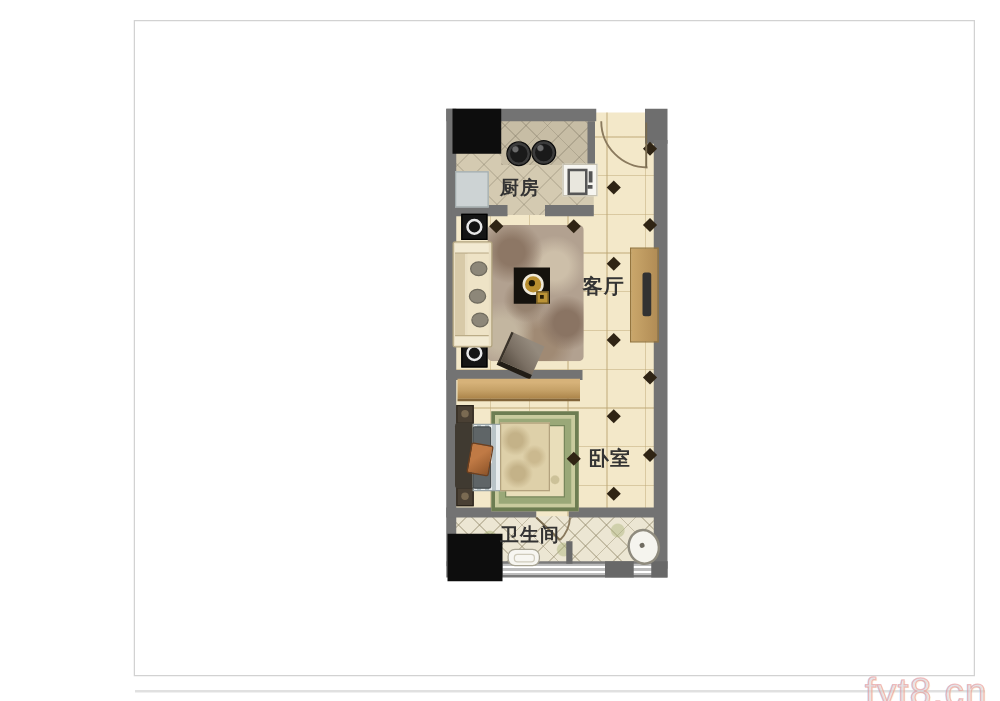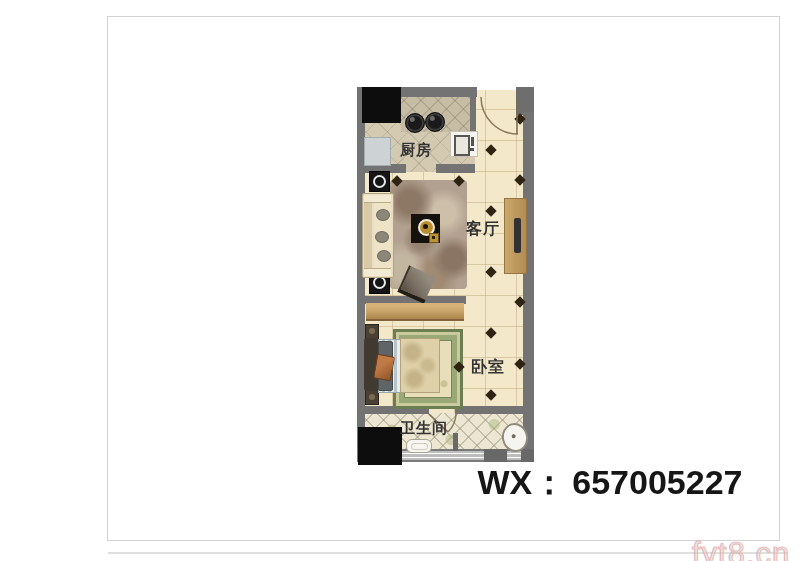--- a/index.html
+++ b/index.html
@@ -260,20 +260,17 @@
     <path d="M412,414 A27,27 0 0 1 404,432" fill="none" stroke="#8a7a5e" stroke-width="1.5"></path>
     <path d="M385,414 L404,432" fill="none" stroke="#7a6c50" stroke-width="1.5"></path>
   </svg>
 
   <div class="room-label lbl-kitchen">厨房</div>
   <div class="room-label lbl-living">客厅</div>
   <div class="room-label lbl-bedroom">卧室</div>
   <div class="room-label lbl-bathroom">卫生间</div>
 
   <div class="abs contact">
-    <div class="contact-line">
-      <span>WX：</span><span class="num">657005227</span>
-    </div>
   </div>
 
   <div class="abs watermark">fyt8.cn</div>
 
 </div>
 
 </body></html>

